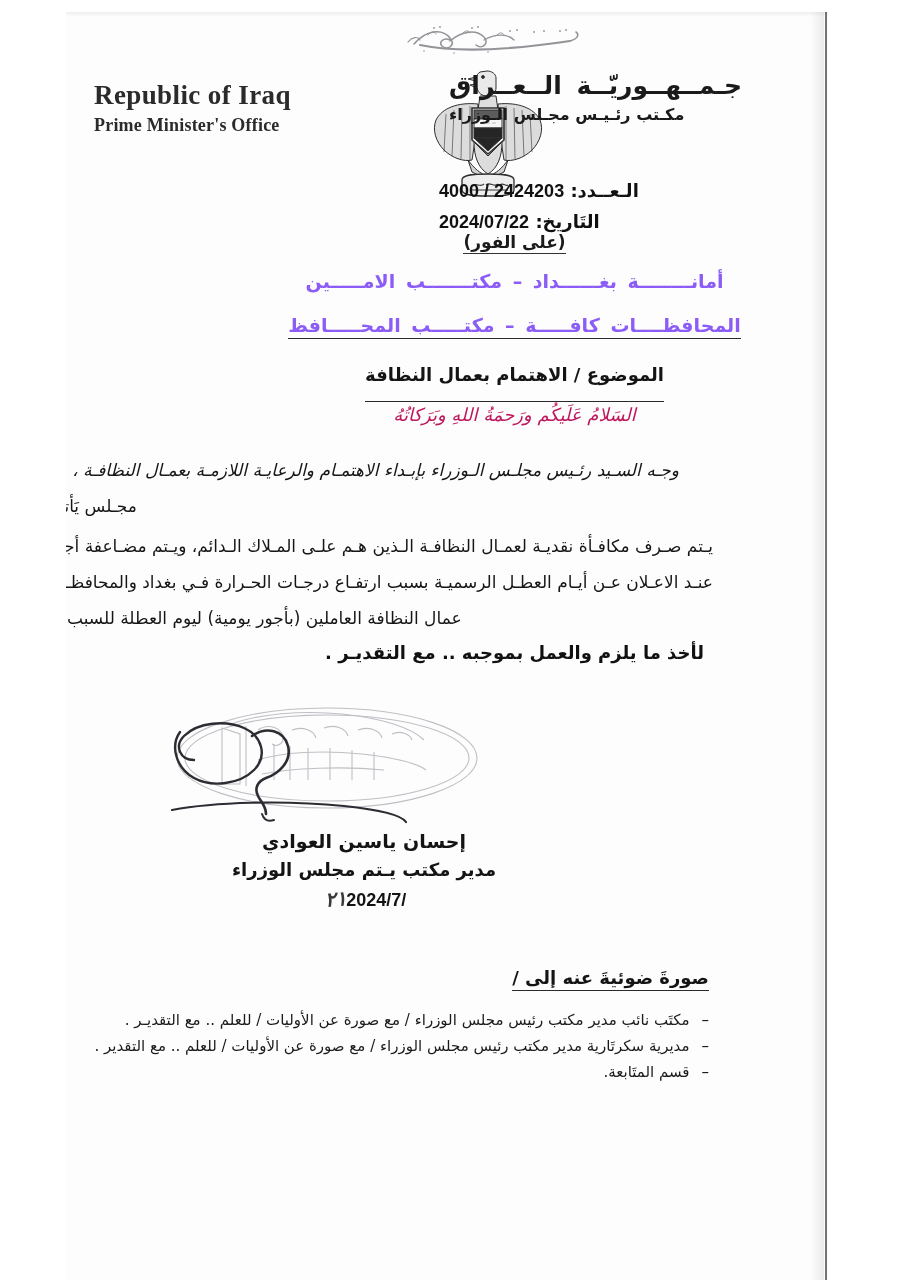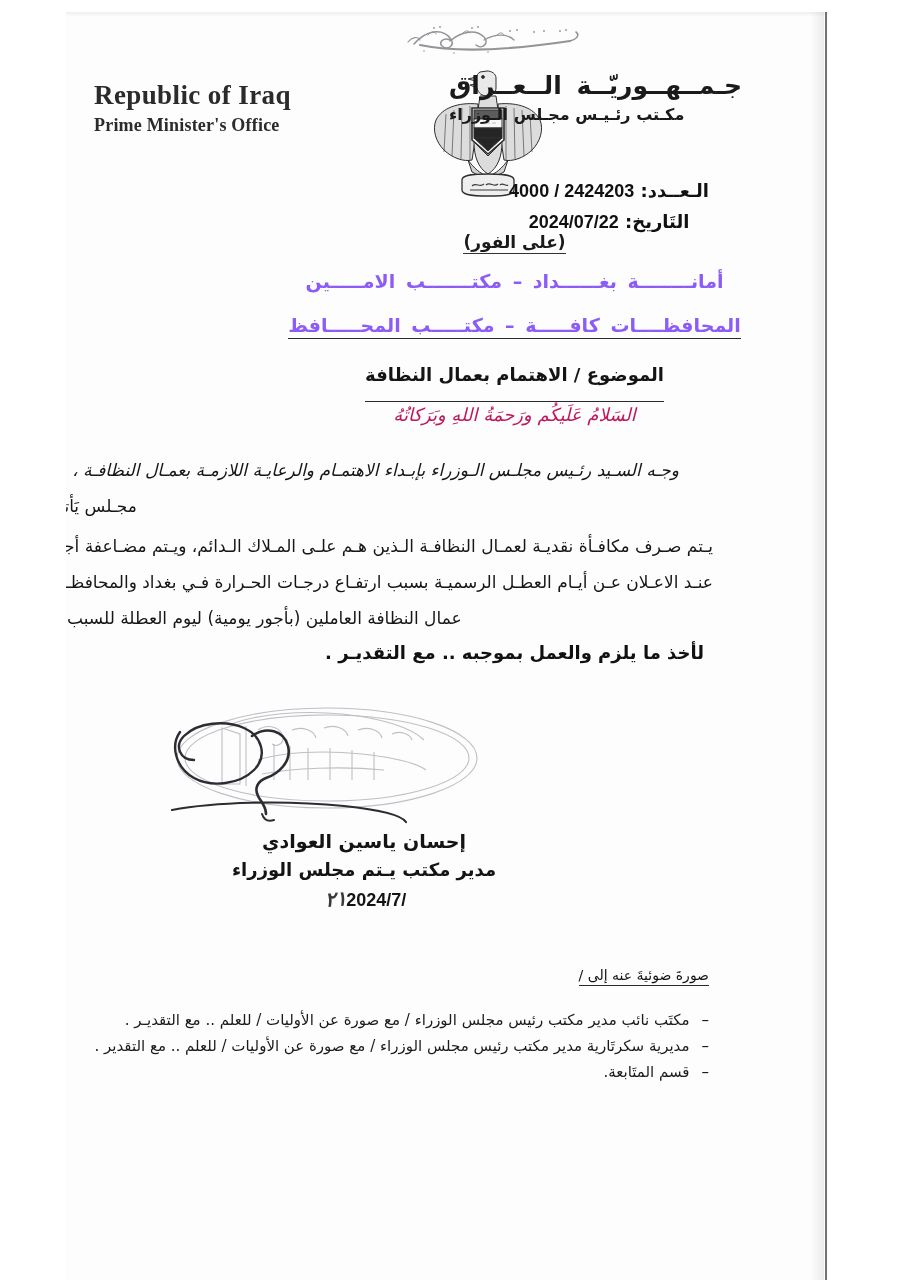--- a/index.html
+++ b/index.html
@@ -102,21 +102,21 @@
     font-weight: 700;
     letter-spacing: 0.5px;
     margin-top: 4px;
   }
 
   .refblock {
     position: absolute;
     top: 168px; right: 52px;
     width: 340px;
     direction: rtl;
-    text-align: center;
+    text-align: left;
     font-family: "DejaVu Sans", sans-serif;
     font-weight: 700;
     font-size: 18px;
     color: #111;
   }
   .refblock .row { margin-bottom: 9px; white-space: nowrap; }
   .refblock .lbl { letter-spacing: 1px; }
   .refblock .val { font-family: "Liberation Sans", sans-serif; }
 
   
@@ -259,22 +259,22 @@
     color: #3a3a3a;
     transform: rotate(-6deg);
     margin-left: 3px;
   }
 
   
   .cc-title {
     position: absolute;
     top: 955px; right: 122px;
     direction: rtl;
-    font-size: 14px;
-    font-weight: 400;
+    font-size: 18px;
+    font-weight: 700;
     color: #141414;
     text-align: center;
   }
   .cc-title span {
     border-bottom: 1.5px solid #2a2a2a;
     padding-bottom: 2px;
   }
   .cc-list {
     position: absolute;
     top: 995px; right: 122px;

